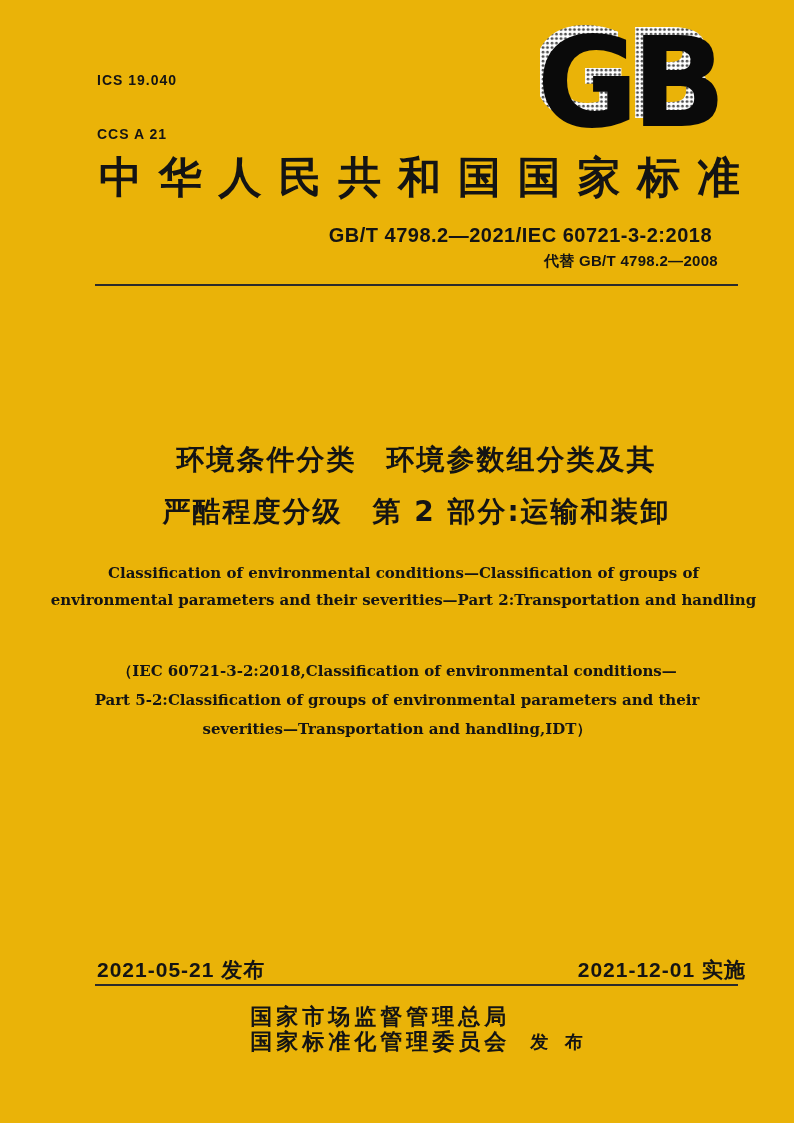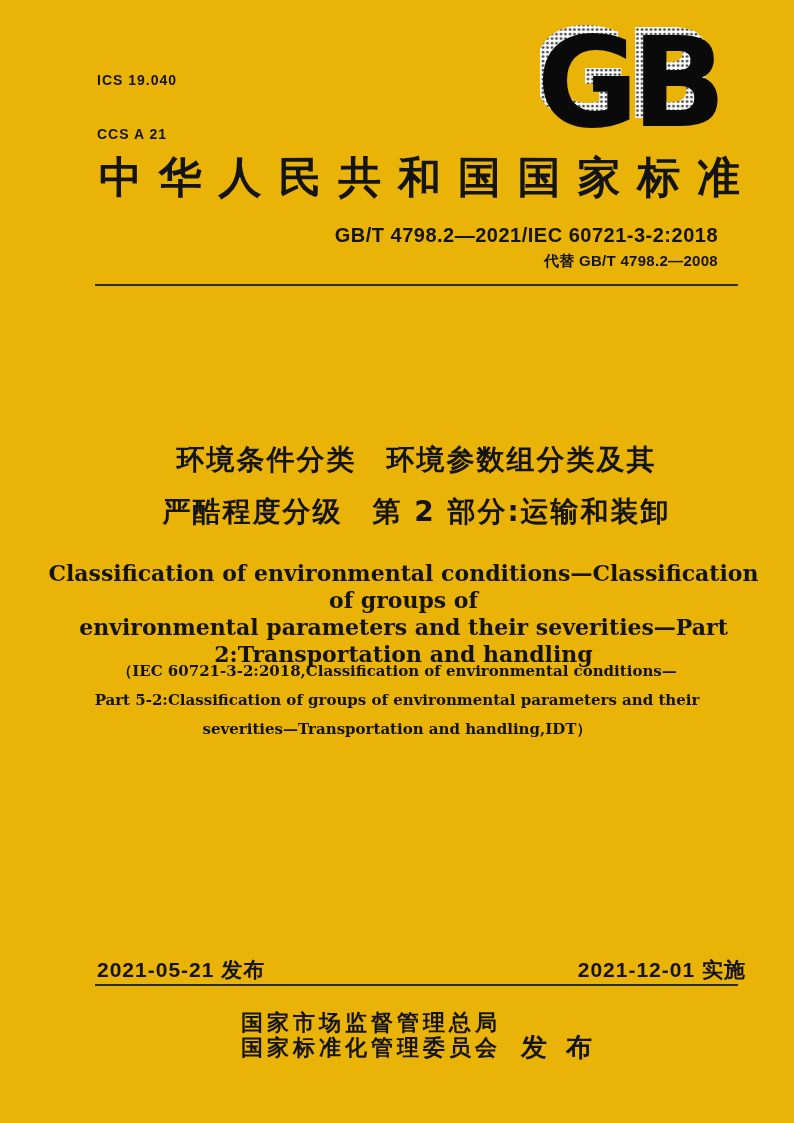--- a/index.html
+++ b/index.html
@@ -49,21 +49,21 @@
     font-family: "DejaVu Serif", "Liberation Serif", serif;
     font-weight: bold;
     font-size: 43px;
     line-height: 52px;
   }
   .char-row { display: flex; justify-content: space-between; }
 
   
   .std-number {
     position: absolute;
-    right: 76px;
+    right: 82px;
     top: 224px;
     font: bold 20px "Liberation Sans", "DejaVu Sans", sans-serif;
     letter-spacing: 0.5px;
   }
   .replaces-note {
     position: absolute;
     right: 76px;
     top: 252px;
     font: bold 15px "Liberation Sans", "DejaVu Sans", sans-serif;
     letter-spacing: 0.3px;
@@ -95,21 +95,21 @@
 
   
   .subject-en {
     position: absolute;
     left: 40px;
     right: 27px;
     top: 560px;
     text-align: center;
     font-family: "DejaVu Serif", "Liberation Serif", serif;
     font-weight: bold;
-    font-size: 22px;
+    font-size: 15px;
     line-height: 27px;
   }
 
   
   .iec-ref {
     position: absolute;
     left: 40px;
     right: 40px;
     top: 657px;
     text-align: center;
@@ -146,21 +146,21 @@
     font-weight: bold;
     font-size: 22px;
     line-height: 25px;
     letter-spacing: 4px;
     text-align: justify;
   }
   .release-label {
     margin-left: 20px;
     font-family: "DejaVu Serif", "Liberation Serif", serif;
     font-weight: bold;
-    font-size: 26px;
+    font-size: 18px;
     word-spacing: 10px;
     white-space: nowrap;
     margin-top: 26px;
   }
 </style>
 </head>
 <body>
 
 <div class="page">
 

